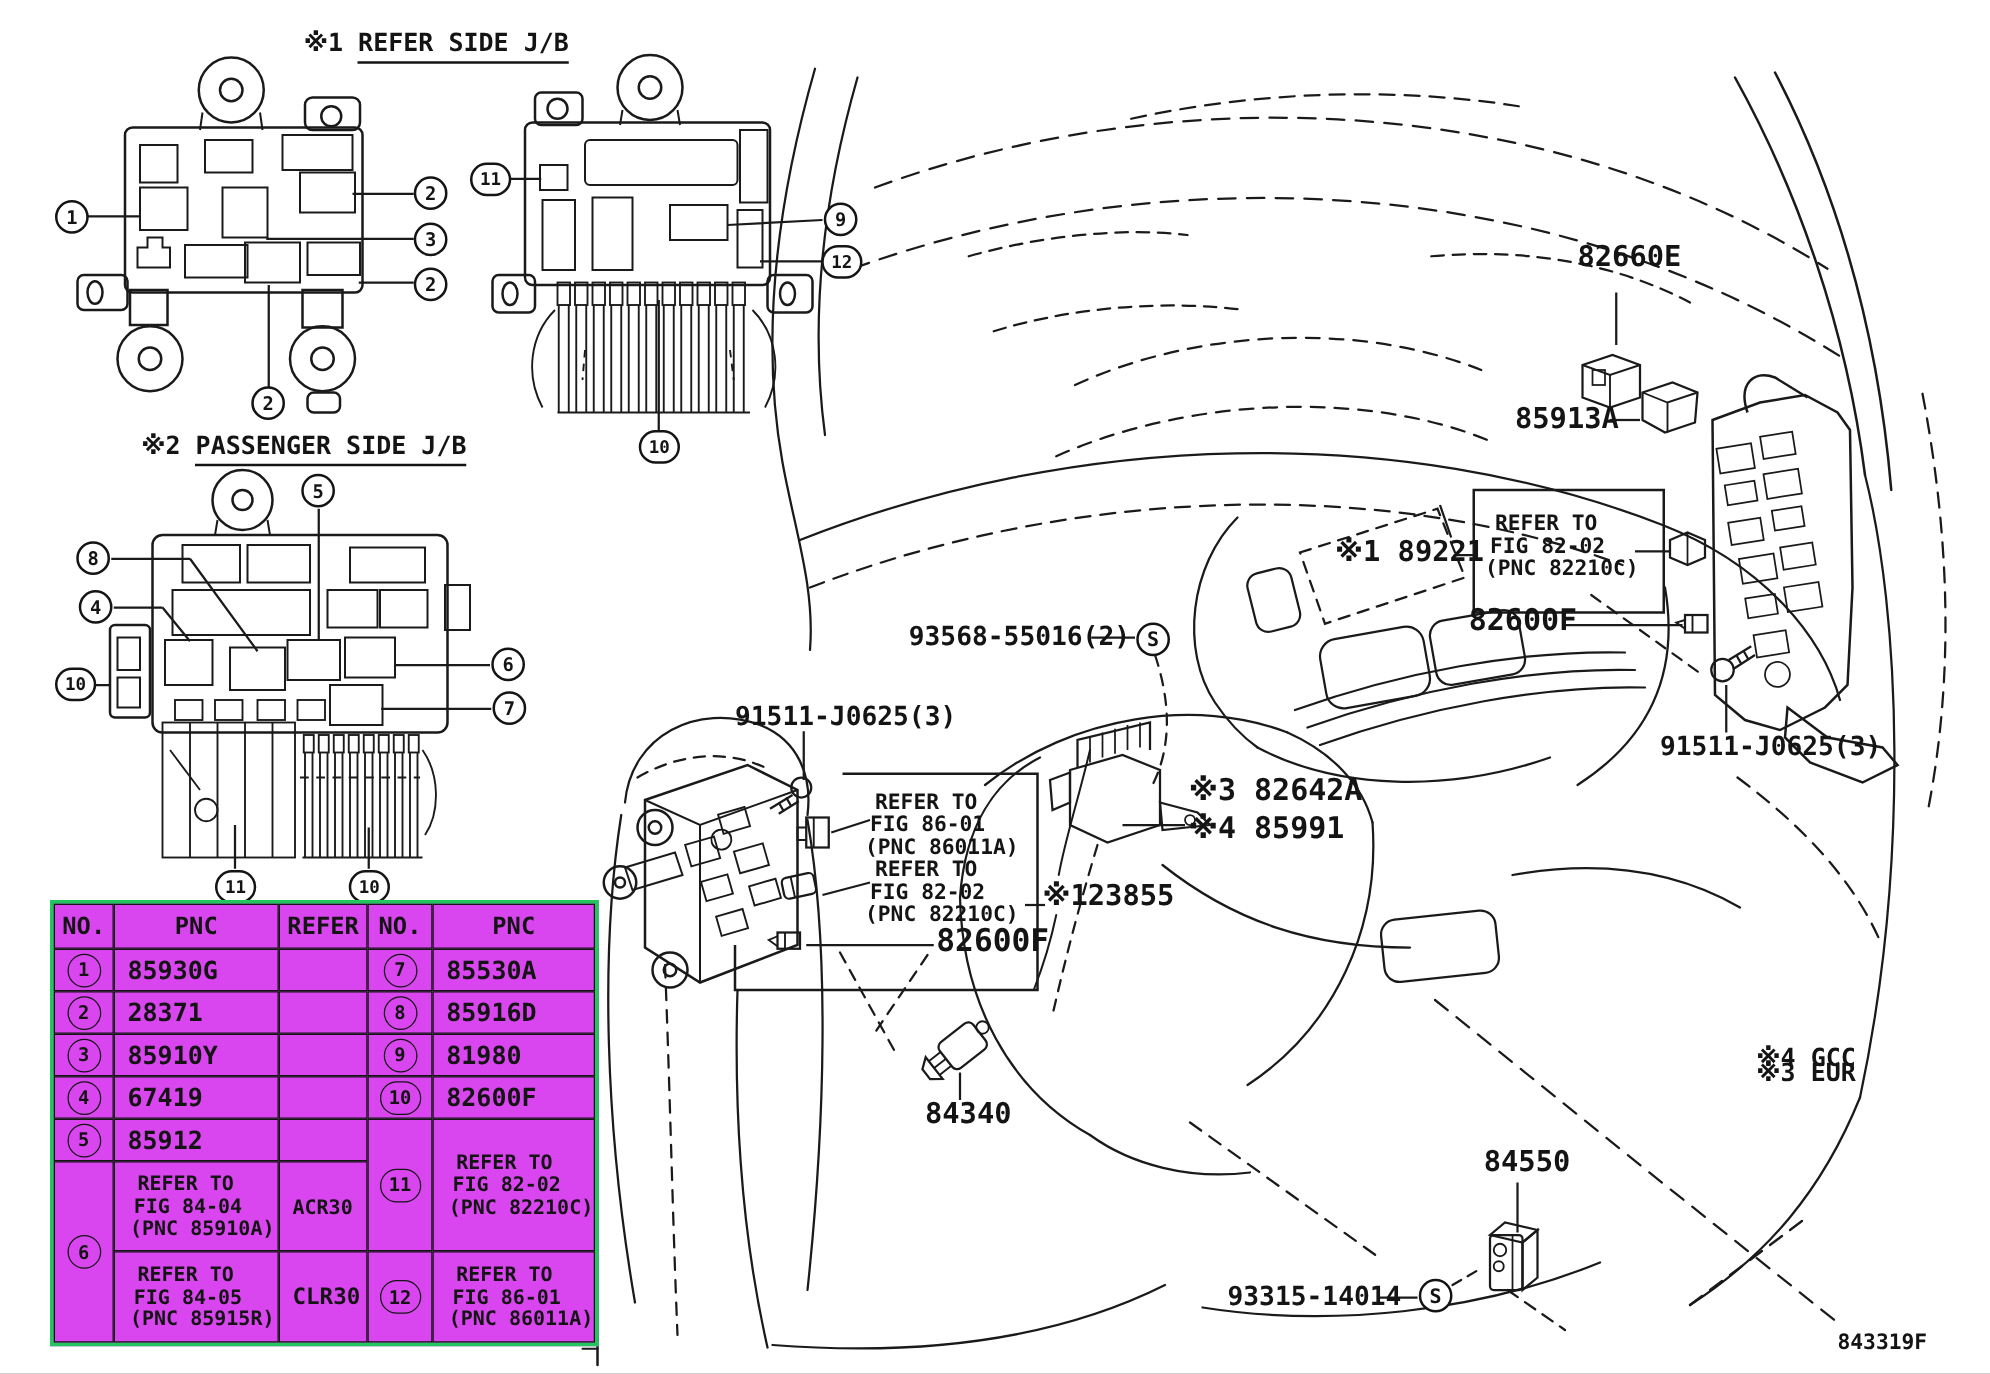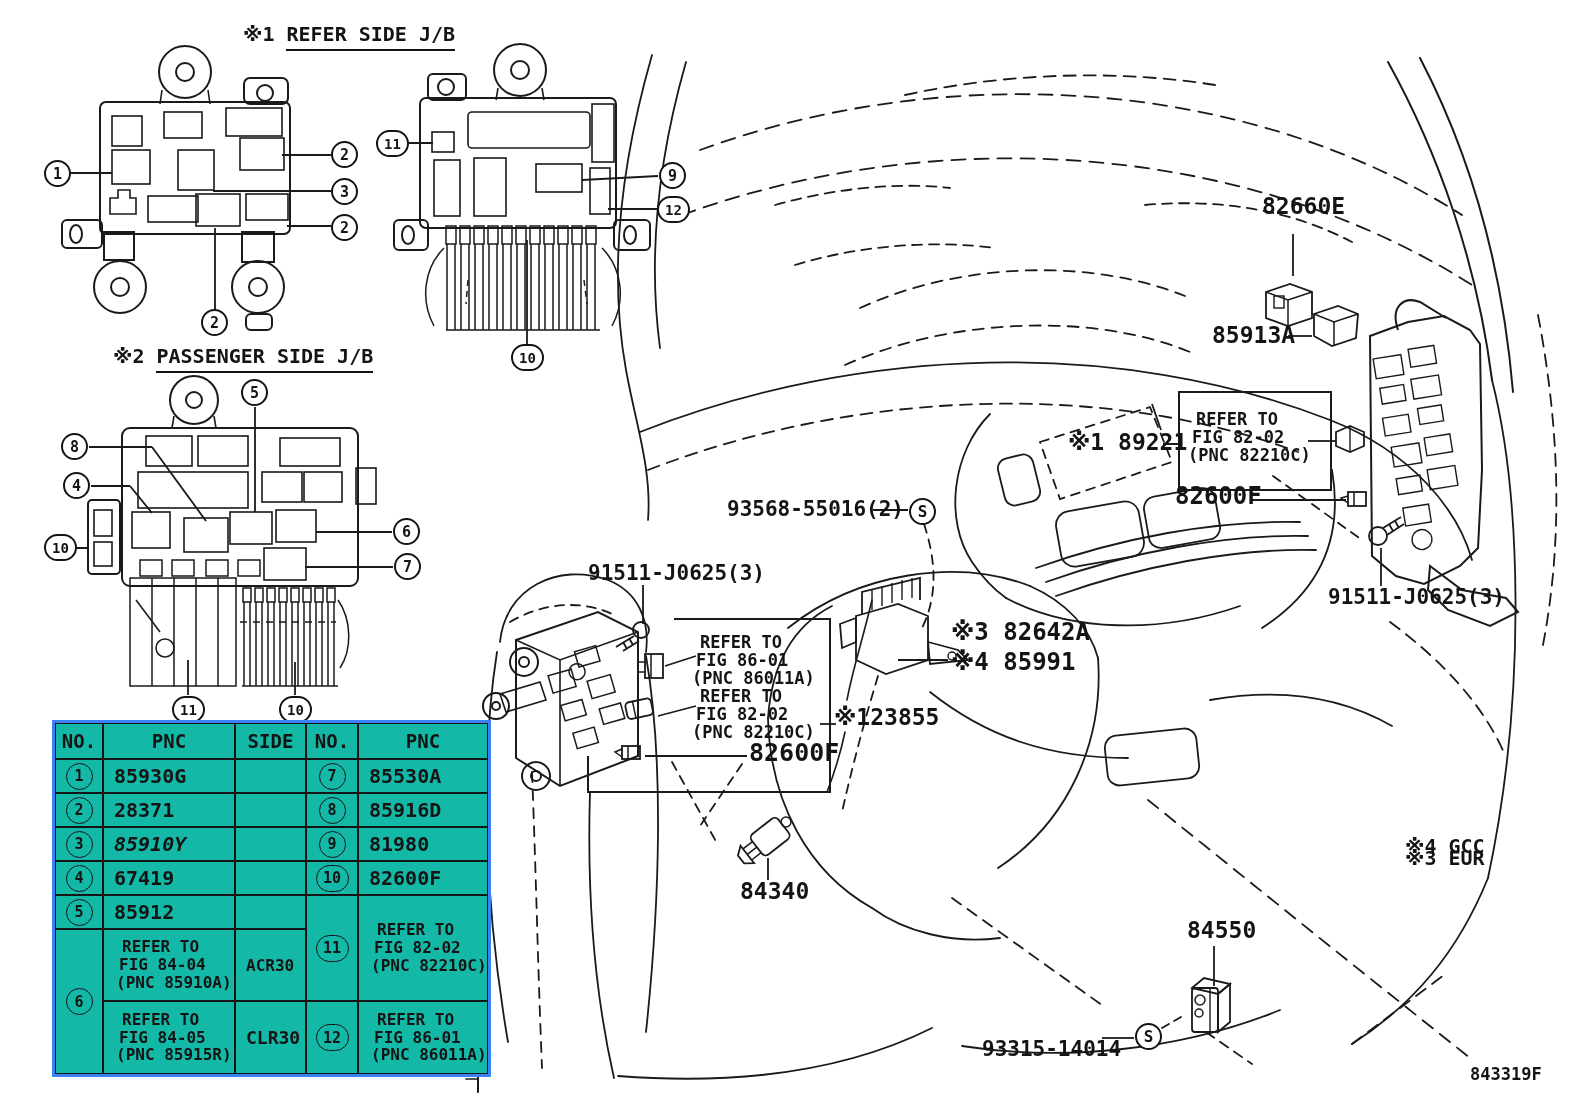--- a/index.html
+++ b/index.html
@@ -18,25 +18,25 @@
   }
   .s-circle{
     position:absolute;width:27px;height:27px;border:2.2px solid #141414;border-radius:50%;
     display:flex;align-items:center;justify-content:center;font-weight:bold;font-size:16px;
     background:#fff;box-sizing:border-box;
   }
   .refer-block{position:absolute;font-weight:bold;line-height:1.06;}
   .refer-block .rl2{margin-left:4px;}
   .refer-block .rl1{margin-left:8px;}
   .parts-table{
-    position:absolute;left:52px;top:720px;
+    position:absolute;left:40px;top:720px;
     display:grid;
     grid-template-columns:48px 132px 71px 52px 130px;
     grid-template-rows:36px 34px 34px 34px 34px 34px 72px 73px;
-    border:3px solid #3b82f6;background:#14b8a6;
+    border:3px solid #22c55e;background:#d946ef;
   }
   .pt-cell{
     border:1px solid #141414;display:flex;align-items:center;
     font-weight:bold;font-size:20px;padding-left:10px;box-sizing:border-box;
   }
   .pt-head{justify-content:center;padding-left:0;font-size:19px;}
   .no-cell{justify-content:center;padding-left:0;}
   .refer-cell{flex-direction:column;align-items:flex-start;justify-content:center;font-size:16px;line-height:1.12;padding-left:12px;}
   .refer-cell .rl1{margin-left:6px;}
   .refer-cell .rl2{margin-left:3px;}
@@ -423,29 +423,29 @@
   <div class="lbl" style="left:1212px;top:323px;font-size:23px;">85913A</div>
   <div class="lbl" style="left:1068px;top:430px;font-size:23px;">※1 89221</div>
   <div class="refer-block" style="left:1188px;top:410px;font-size:17px;">
     <div class="rl1">REFER TO</div>
     <div class="rl2">FIG 82-02</div>
     <div class="rl3">(PNC 82210C)</div>
   </div>
   <div class="lbl" style="left:1175px;top:484px;font-size:24px;">82600F</div>
   <div class="lbl" style="left:1328px;top:586px;font-size:21px;">91511-J0625(3)</div>
   <div class="lbl" style="left:1187px;top:918px;font-size:23px;">84550</div>
-  <div class="lbl" style="left:982px;top:1026px;font-size:21px;margin-top:12px;">93315-14014</div>
+  <div class="lbl" style="left:982px;top:1026px;font-size:21px;">93315-14014</div>
   <div class="lbl" style="left:1405px;top:808px;font-size:20px;margin-top:40px;">※3 EUR</div>
   <div class="lbl" style="left:1405px;top:836px;font-size:20px;">※4 GCC</div>
   <div class="lbl" style="left:1470px;top:1066px;font-size:17px;">843319F</div>
 
   <div class="parts-table">
     <div class="pt-cell pt-head">NO.</div>
     <div class="pt-cell pt-head">PNC</div>
-    <div class="pt-cell pt-head">SIDE</div>
+    <div class="pt-cell pt-head">REFER</div>
     <div class="pt-cell pt-head">NO.</div>
     <div class="pt-cell pt-head">PNC</div>
 
     <div class="pt-cell no-cell" style="grid-row:2;grid-column:1;">
         <span class="circ">1</span>
       </div>
     <div class="pt-cell" style="grid-row:2;grid-column:2;">85930G</div>
     <div class="pt-cell" style="grid-row:2;grid-column:3;"></div>
     <div class="pt-cell no-cell" style="grid-row:2;grid-column:4;">
         <span class="circ">7</span>
@@ -458,21 +458,21 @@
     <div class="pt-cell" style="grid-row:3;grid-column:2;">28371</div>
     <div class="pt-cell" style="grid-row:3;grid-column:3;"></div>
     <div class="pt-cell no-cell" style="grid-row:3;grid-column:4;">
         <span class="circ">8</span>
       </div>
     <div class="pt-cell" style="grid-row:3;grid-column:5;">85916D</div>
 
     <div class="pt-cell no-cell" style="grid-row:4;grid-column:1;">
         <span class="circ">3</span>
       </div>
-    <div class="pt-cell" style="grid-row:4;grid-column:2;font-style:italic;">85910Y</div>
+    <div class="pt-cell" style="grid-row:4;grid-column:2;">85910Y</div>
     <div class="pt-cell" style="grid-row:4;grid-column:3;"></div>
     <div class="pt-cell no-cell" style="grid-row:4;grid-column:4;">
         <span class="circ">9</span>
       </div>
     <div class="pt-cell" style="grid-row:4;grid-column:5;">81980</div>
 
     <div class="pt-cell no-cell" style="grid-row:5;grid-column:1;">
         <span class="circ">4</span>
       </div>
     <div class="pt-cell" style="grid-row:5;grid-column:2;">67419</div>

